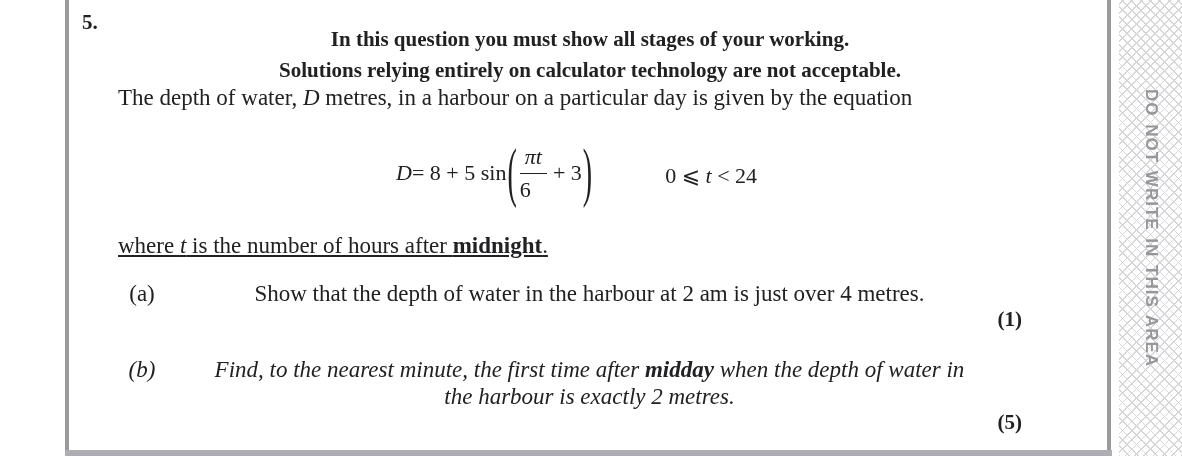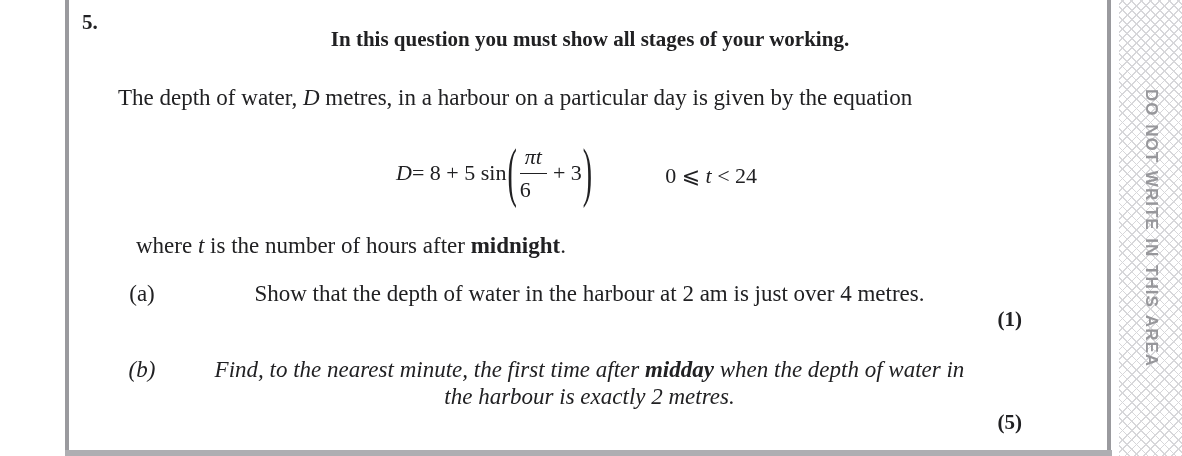--- a/index.html
+++ b/index.html
@@ -24,21 +24,21 @@
     font-size:17px;letter-spacing:1px;word-spacing:2px;color:#97979b;
     white-space:nowrap;
   }
   .qnum{position:absolute;left:82px;top:10px;font-weight:bold;font-size:21px;}
   .instructions{
     position:absolute;left:120px;top:8px;width:940px;text-align:center;
     font-weight:bold;font-size:21px;line-height:31px;margin-top:16px;
   }
   .bodytext{font-size:23px;line-height:27px;}
   .intro{position:absolute;left:118px;top:84px;width:960px;}
-  .whereline{position:absolute;left:136px;top:232px;width:960px;}
+  .whereline{position:absolute;left:118px;top:232px;width:960px;text-decoration:underline;}
   .it{font-style:italic;}
   .bold{font-weight:bold;}
   .equation-row{
     position:absolute;left:396px;top:134px;height:78px;
     display:flex;align-items:center;font-size:22px;
   }
   .big-paren{
     display:inline-block;transform:scaleY(2.35);transform-origin:center;
     font-size:28px;font-weight:400;line-height:1;margin:0 1px;
   }
@@ -66,20 +66,21 @@
   <div class="bottom-strip"></div>
 
   <div class="sidebar">
     <div class="sidebar-text">DO NOT WRITE IN THIS AREA</div>
   </div>
 
   <div class="qnum">5.</div>
 
   <div class="instructions">
     <div>In this question you must show all stages of your working.</div>
+    <div>Solutions relying entirely on calculator technology are not acceptable.</div>
   </div>
 
   <div class="intro bodytext"><span>The depth of water, </span><span class="it">D</span><span> metres, in a harbour on a particular day is given by the equation</span></div>
 
   <div class="equation-row">
     <span class="it">D</span>
       <span> = 8 + 5 sin</span>
       <span class="big-paren">(</span>
       <span class="frac">
         <span class="num"><span class="it">π</span><span class="it">t</span></span>

